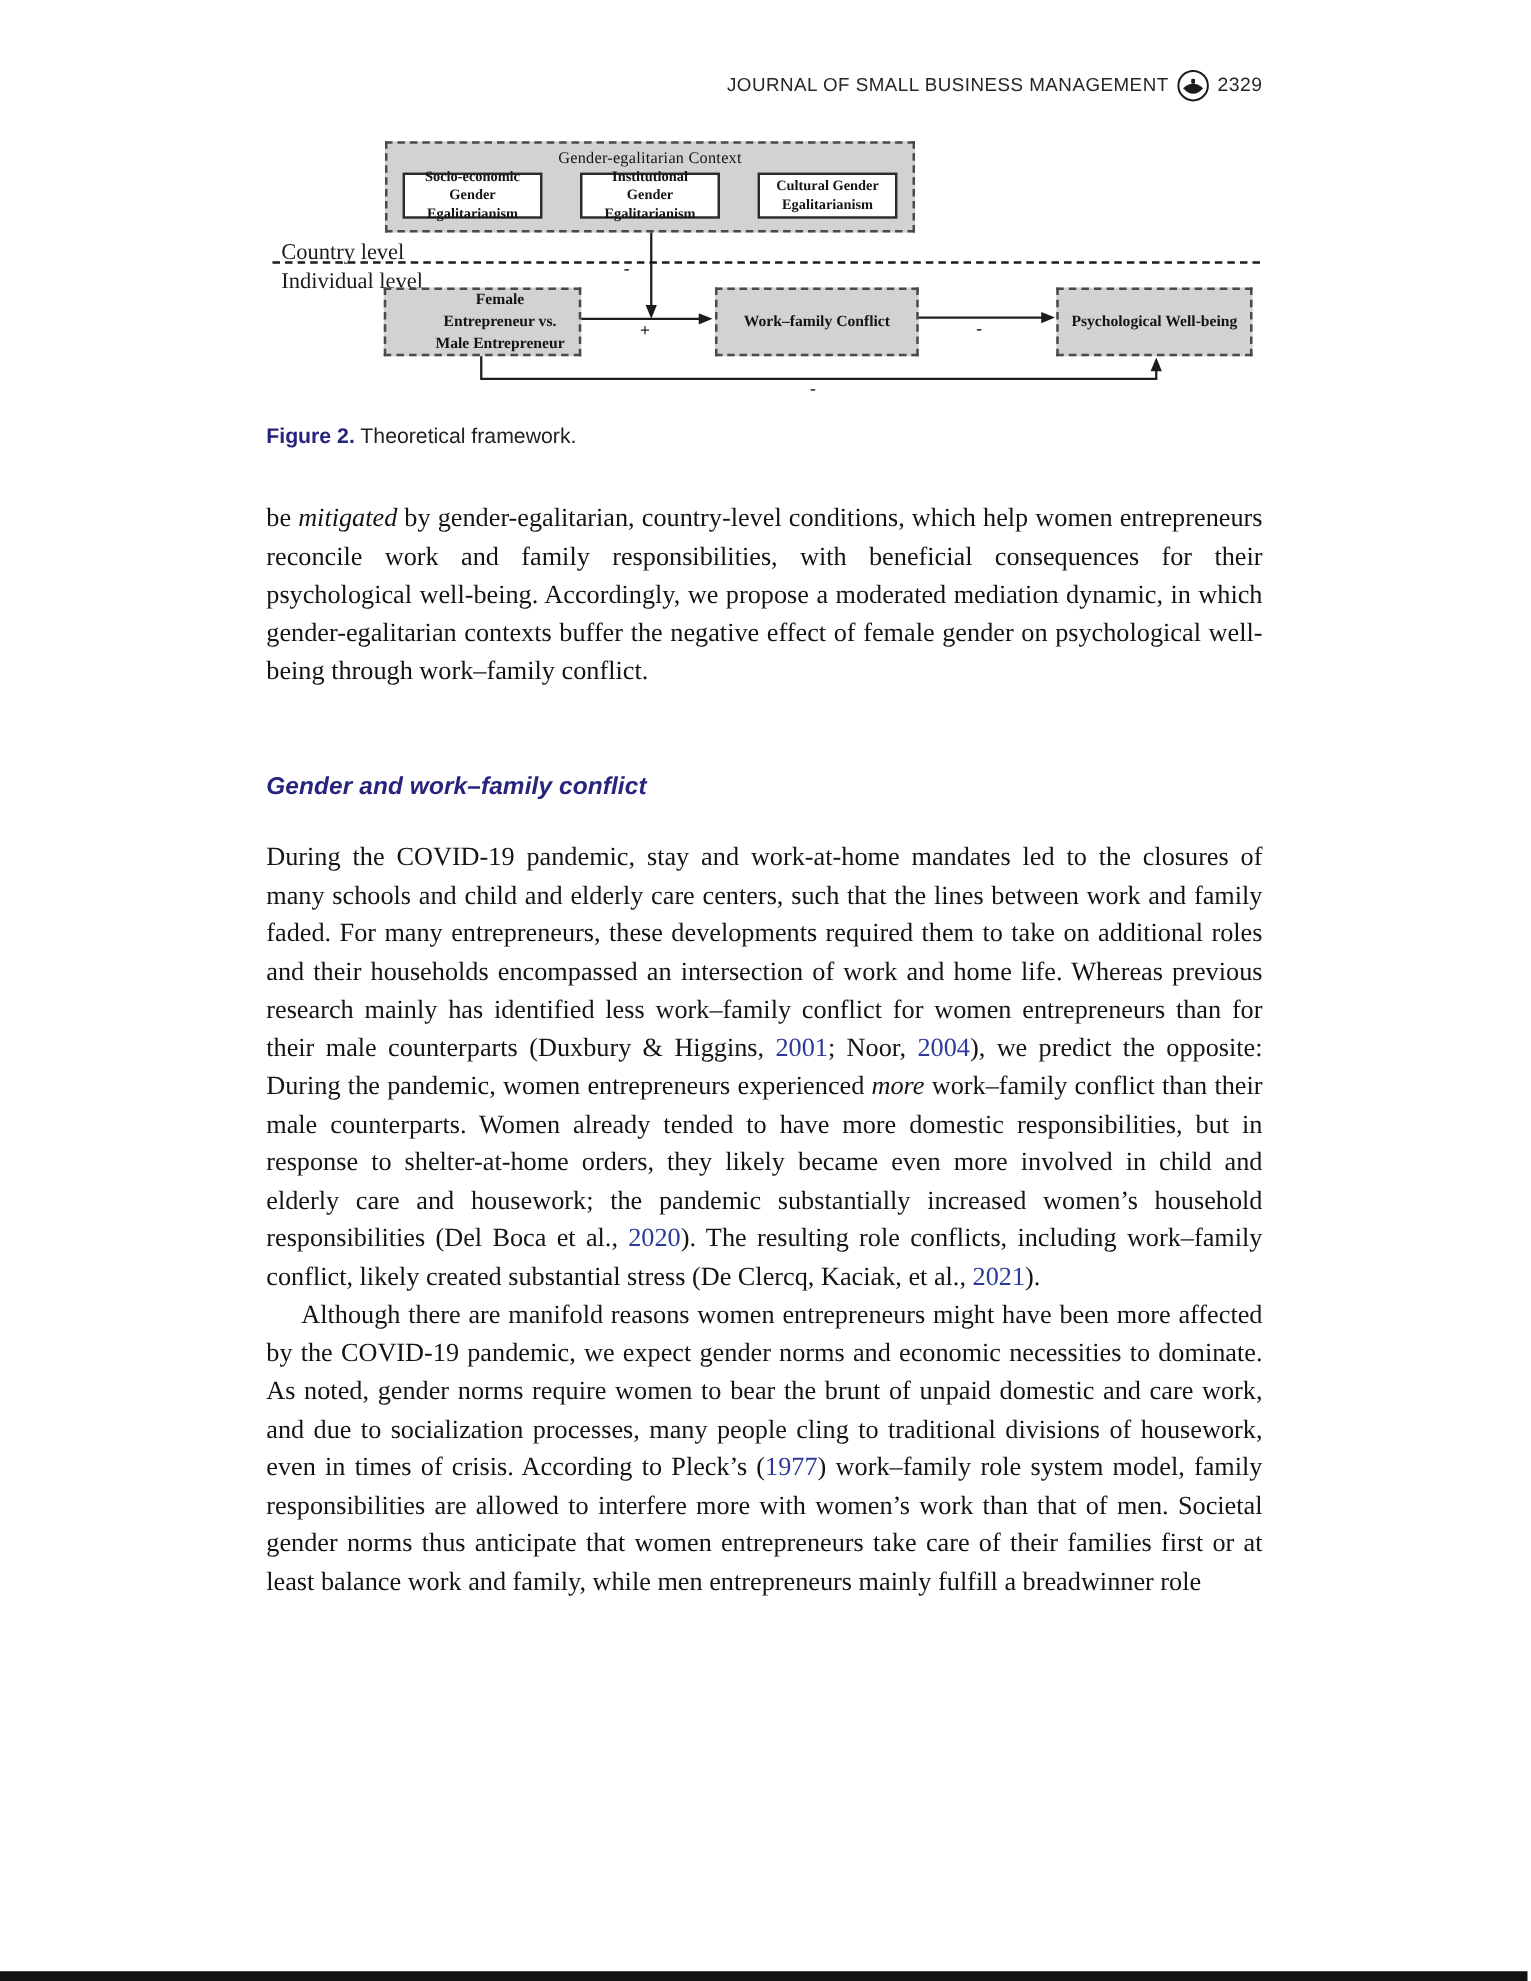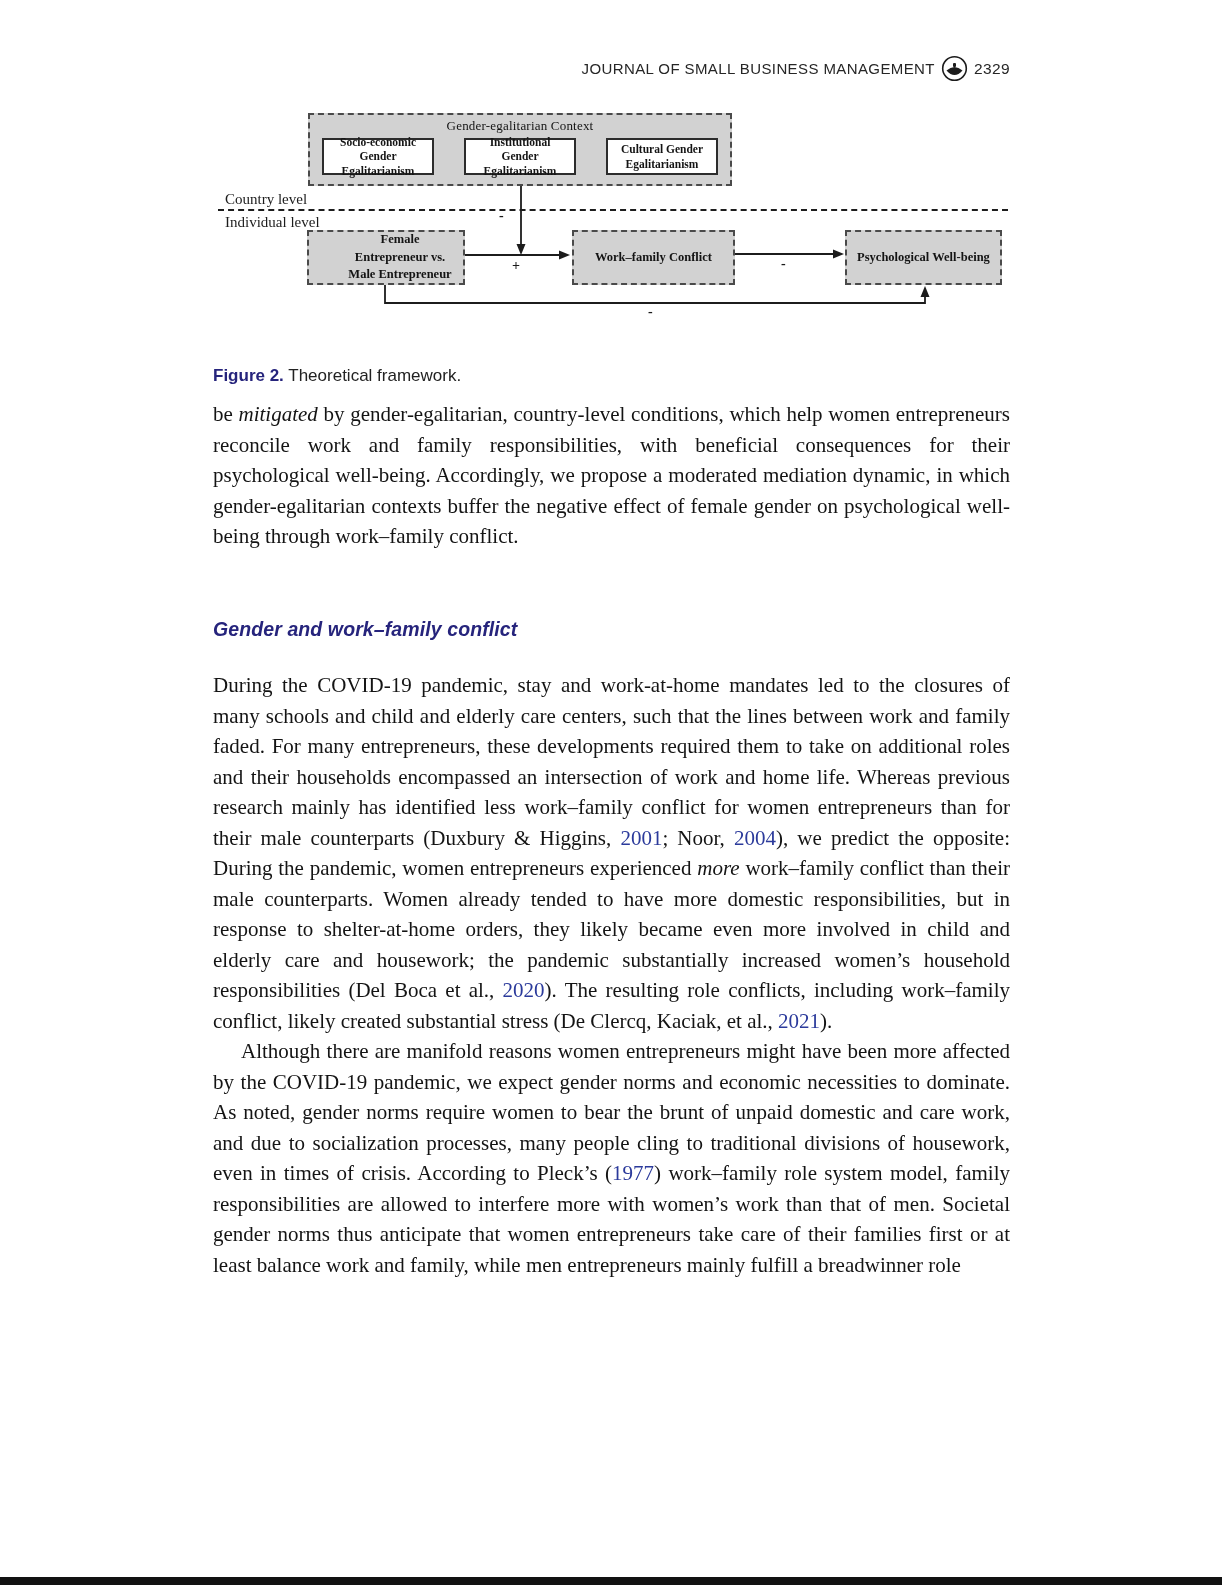--- a/index.html
+++ b/index.html
@@ -16,39 +16,39 @@
 
   
   .fig{position:absolute;box-sizing:border-box;}
   .ctx-box{left:308px;top:113px;width:424px;height:73px;background:#d2d2d2;
            border:2px dashed #4a4a4a;}
   .ctx-title{text-align:center;margin-top:3px;font-weight:normal;font-size:13px;letter-spacing:.2px;}
   .ctx-row{display:flex;justify-content:space-between;padding:0 12px;margin-top:4px;}
   .ctx-sub{width:112px;height:37px;background:#ffffff;border:2px solid #2c2c2c;box-sizing:border-box;
            display:flex;align-items:center;justify-content:center;text-align:center;
            font-weight:bold;font-size:11.5px;line-height:1.25;padding:0 4px;}
-  .lvl{font-size:15px;color:#1c1c1c;}
+  .lvl{font-size:18px;color:#1c1c1c;}
   .lvl-country{left:225px;top:191px;}
   .sep-line{left:218px;top:209px;width:790px;border-top:2px dashed #1d1d1d;height:0;}
   .lvl-individual{left:225px;top:214px;}
   .node{background:#d2d2d2;border:2px dashed #4a4a4a;display:flex;align-items:center;justify-content:center;
         text-align:center;font-weight:bold;font-size:12.5px;line-height:1.4;padding:2px 6px;}
   .node-predictor{left:307px;top:230px;width:158px;height:55px;padding-left:34px;}
   .node-mediator{left:572px;top:230px;width:163px;height:55px;}
   .node-outcome{left:845px;top:230px;width:157px;height:55px;}
   .path-label{font-weight:bold;font-size:14px;color:#1a1a1a;}
   .lab-mod{left:499px;top:208px;}
   .lab-a{left:512px;top:258px;}
   .lab-b{left:781px;top:256px;}
   .lab-direct{left:648px;top:304px;}
   .fig-arrows{position:absolute;left:200px;top:100px;width:820px;height:240px;}
 
   
   .caption{position:absolute;left:213px;top:339px;font-family:"Liberation Sans", sans-serif;
-           font-size:17px;color:#222222;margin-top:27px;}
+           font-size:17px;color:#222222;}
   .caption .cap-label{font-weight:bold;color:#26247c;}
 
   
   .body-col{position:absolute;left:213px;top:399px;width:797px;
             font-size:21px;line-height:30.5px;text-align:justify;color:#141414;}
   .body-col p{margin:0;}
   .body-col p.indent{text-indent:28px;}
   h2.section-heading{font-family:"Liberation Sans", sans-serif;font-style:italic;font-weight:bold;
       font-size:19.5px;color:#26247c;margin:62px 0 26px 0;text-align:left;letter-spacing:.1px;}
   a.cite{color:#2b3a9b;text-decoration:none;}

